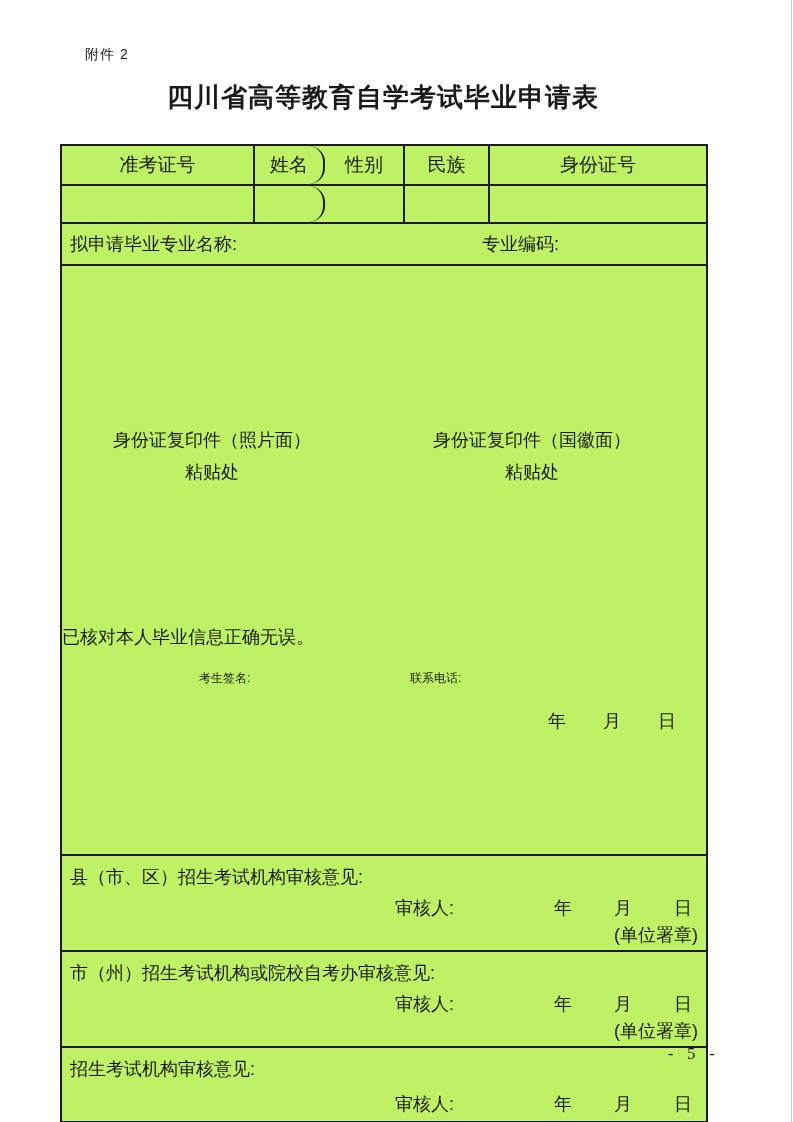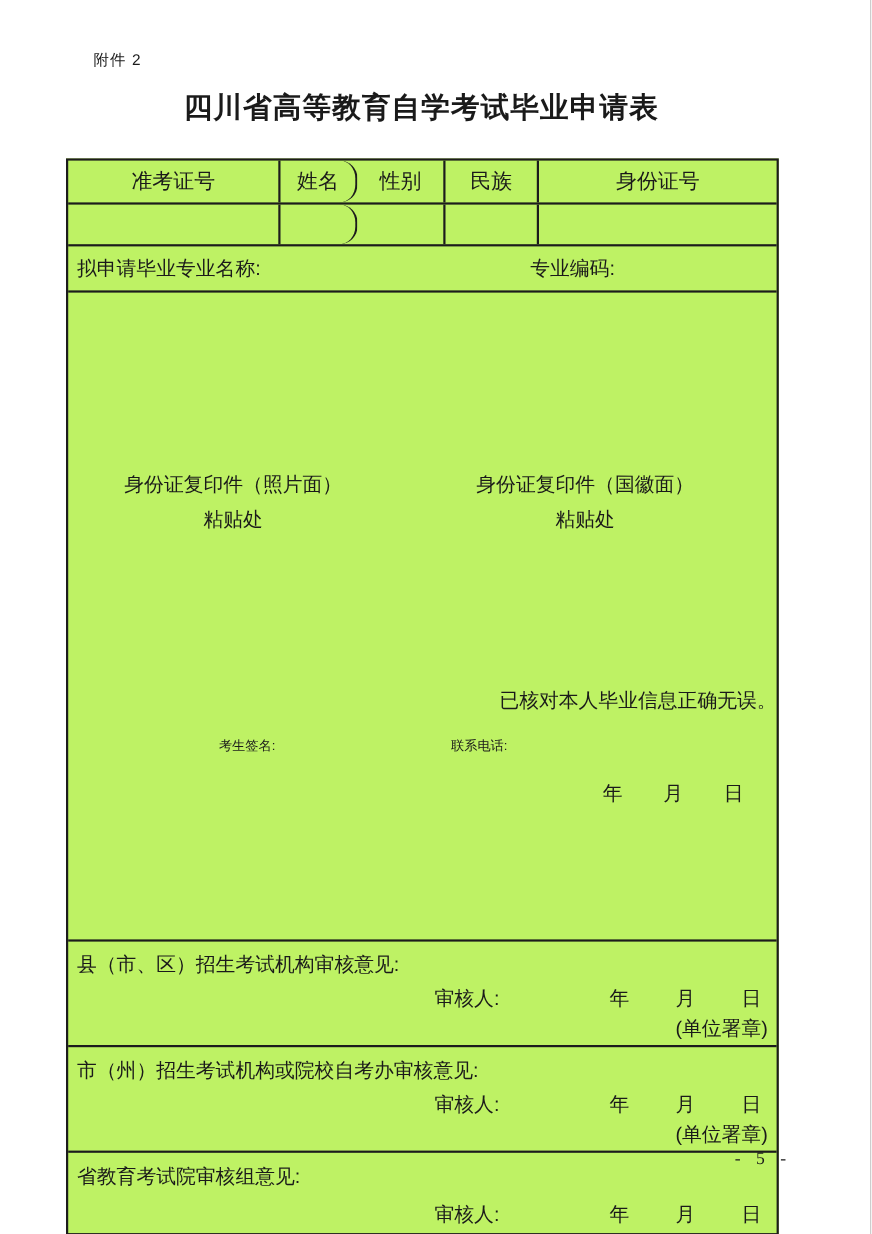--- a/index.html
+++ b/index.html
@@ -70,21 +70,21 @@
     text-align: center;
     font-size: 18px;
     line-height: 32px;
   }
   .paste-left { left: 0; }
   .paste-right { left: 320px; }
   .statement {
     position: absolute;
     top: 359px;
     left: 0; width: 100%;
-    text-align: right;
+    text-align: left;
     font-size: 18px;
   }
   .sig-label { position: absolute; top: 404px; font-size: 12px; }
   .sig-signature { left: 137px; }
   .sig-phone { left: 348px; }
   .date-group { display: flex; font-size: 18px; }
   .date-main { position: absolute; top: 443px; right: 30px; gap: 37px; }
   .review-row { display: block; font-size: 18px; }
   .review-h98 { height: 96px; }
   .review-h75 { height: 73px; }
@@ -181,21 +181,21 @@
         <span class="date-group reviewer-dates">
           <span>年</span>
           <span>月</span>
           <span>日</span>
         </span>
       </div>
       <div class="seal-label">(单位署章)</div>
     </div>
 
     <div class="row review-row review-h75">
-      <div class="section-title">省教育考试院审核组意见:</div>
+      <div class="section-title">招生考试机构审核意见:</div>
       <div class="reviewer-line">
         <span>审核人:</span>
         <span class="date-group reviewer-dates">
           <span>年</span>
           <span>月</span>
           <span>日</span>
         </span>
       </div>
     </div>
 

